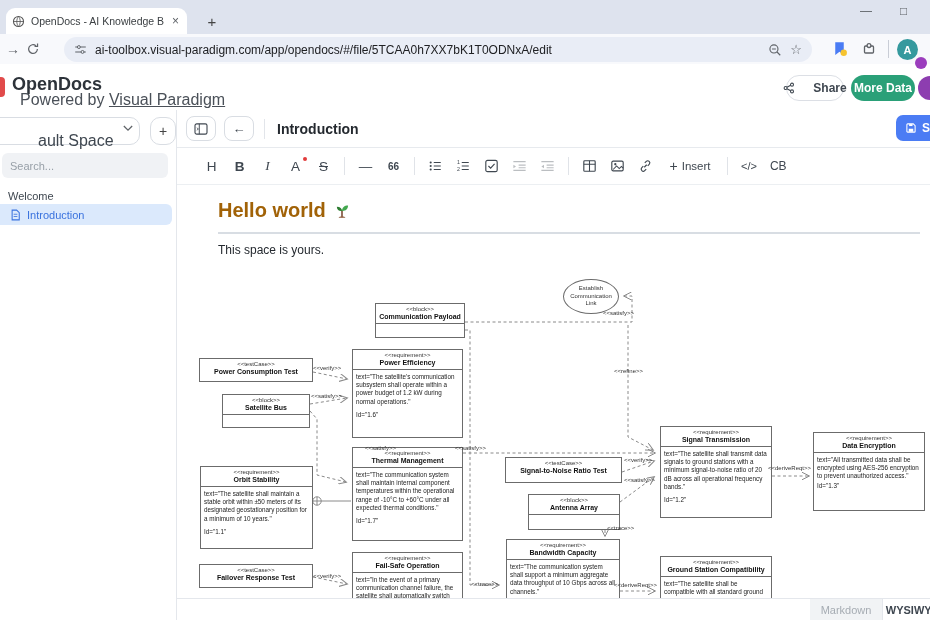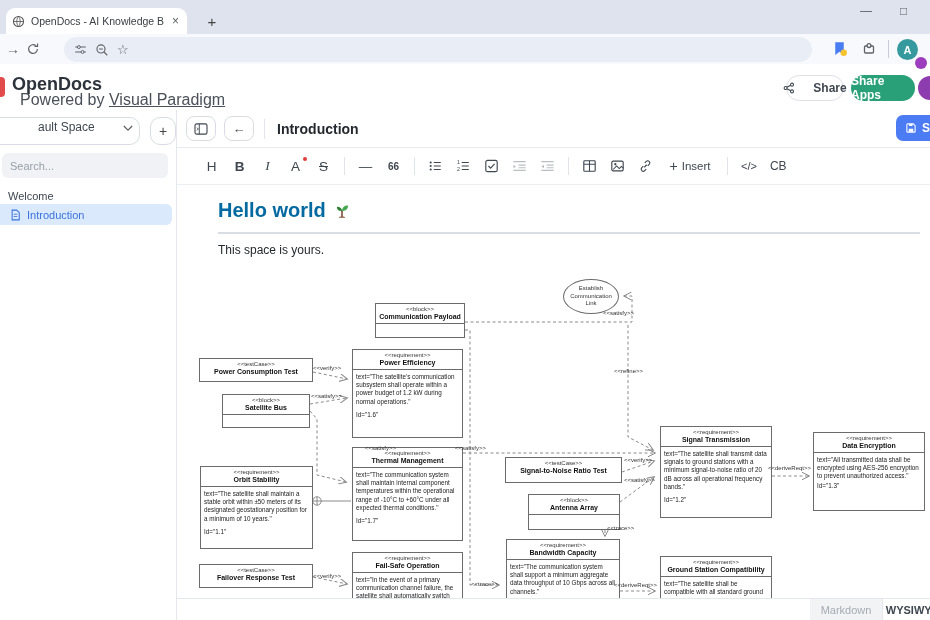--- a/index.html
+++ b/index.html
@@ -26,21 +26,21 @@
   .powered{position:absolute;left:20px;top:27px;font-size:16px;color:#4a5058}
   .powered a{color:#4a5058}
   .pillbtn{position:absolute;height:26px;border-radius:15px;display:flex;align-items:center;justify-content:center;gap:18px;font-size:12px;font-weight:600;box-sizing:border-box}
   .sharebtn{left:786px;top:11px;width:58px;border:1px solid #dcdfe5;background:#fff;color:#3f4750}
   .moreapps{left:851px;top:11px;width:64px;background:#2aa078;color:#fff}
   .purple-dot{position:absolute;left:915px;top:-7px;width:12px;height:12px;border-radius:50%;background:#9b3dbd}
   .purple-avatar{position:absolute;left:918px;top:12px;width:24px;height:24px;border-radius:50%;background:#8d3db0}
   
   .sidebar{position:absolute;left:0;top:110px;width:177px;height:510px;background:#fff;border-right:1px solid #e4e7ec;box-sizing:border-box}
   .space-pill{position:absolute;left:-34px;top:7px;width:174px;height:28px;border:1px solid #d9dde3;border-radius:10px;background:#fff;box-sizing:border-box}
-  .space-label{position:absolute;left:38px;top:10px;font-size:12px;color:#3f4750}
+  .space-label{position:absolute;left:38px;top:22px;font-size:16px;color:#3f4750}
   .space-chevron{position:absolute;left:123px;top:15px}
   .add-space{position:absolute;left:150px;top:7px;width:26px;height:28px;border:1px solid #d9dde3;border-radius:10px;background:#fff;box-sizing:border-box;display:flex;align-items:center;justify-content:center;font-size:14px;color:#444}
   .searchbox{position:absolute;left:2px;top:43px;width:166px;height:25px;background:#f0f2f5;border:none;border-radius:6px;box-sizing:border-box;padding:0 8px;font-size:11px;color:#3f4750;font-family:"Liberation Sans",sans-serif}
   .searchbox::placeholder{color:#98a0a8}
   .side-section{position:absolute;left:8px;top:80px;font-size:11px;color:#3f4750}
   .side-item{position:absolute;left:0;top:94px;width:172px;height:21px;background:#dbe9fc;border-radius:0 6px 6px 0;display:flex;align-items:center;gap:6px;padding-left:10px;box-sizing:border-box;color:#3a72de;font-size:11px}
   
   .edhdr{position:absolute;left:177px;top:110px;width:753px;height:38px;background:#fff;border-bottom:1px solid #e7eaee;box-sizing:border-box}
   .edbtn{position:absolute;top:6px;width:30px;height:25px;border:1px solid #d9dde3;border-radius:8px;background:#fff;box-sizing:border-box;display:flex;align-items:center;justify-content:center;color:#3f4750;font-size:13px}
   .edhdr-divider{position:absolute;left:87px;top:9px;width:1px;height:20px;background:#e2e5ea}
@@ -49,21 +49,21 @@
   
   .edtools{position:absolute;left:177px;top:148px;width:753px;height:37px;background:#fff;border-bottom:1px solid #eceff2;box-sizing:border-box;display:flex;align-items:center;gap:13px;padding-left:27px}
   .ti{min-width:15px;text-align:center;font-size:13.5px;color:#3f4750;display:flex;align-items:center;justify-content:center}
   .ti.gray{opacity:.35}
   .tdiv{width:1px;height:18px;background:#e0e3e8}
   .colorA{position:relative}
   .colorA .dot{position:absolute;right:-4px;top:-2px;width:4px;height:4px;border-radius:50%;background:#e23b3b}
   .insertlbl{font-size:11.5px;color:#3f4750}
   
   .doc{position:absolute;left:177px;top:185px;width:753px;height:413px;background:#fff;overflow:hidden}
-  .h1{position:absolute;left:41px;top:14px;font-size:20px;font-weight:bold;color:#0369a1;display:flex;align-items:center;gap:7px}
+  .h1{position:absolute;left:41px;top:14px;font-size:20px;font-weight:bold;color:#a16207;display:flex;align-items:center;gap:7px}
   .h1rule{position:absolute;left:41px;top:47px;width:702px;height:2px;background:#d8dde3}
   .bodyline{position:absolute;left:41px;top:58px;font-size:12px;color:#24292f}
   
   .dg{position:absolute;left:0;top:0;width:753px;height:413px}
   .dnode{position:absolute;background:#fff;border:1px solid #6b6b6b;box-sizing:border-box;z-index:1}
   .dhead{text-align:center;padding:2px 1px 1px}
   .stereo{font-size:6px;color:#333;line-height:1.2}
   .dname{font-size:7px;font-weight:bold;color:#111;line-height:1.2}
   .hb .dhead{border-bottom:1px solid #6b6b6b}
   .dbody{padding:3px 3px 0;font-size:6.3px;line-height:1.33;color:#222;text-align:left}
@@ -109,20 +109,21 @@
     </div>
   </div>
   <div class="omnibox">
     <span class="chromeicn">
       <svg width="13" height="13" viewBox="0 0 16 16">
           <path d="M1.5 5h13M1.5 11h13" stroke="#5f6368" stroke-width="1.3"></path>
           <circle cx="6" cy="5" r="1.8" fill="#e9edf6" stroke="#5f6368" stroke-width="1.2"></circle>
           <circle cx="10.5" cy="11" r="1.8" fill="#e9edf6" stroke="#5f6368" stroke-width="1.2"></circle>
         </svg>
     </span>
+    <span class="url">ai-toolbox.visual-paradigm.com/app/opendocs/#/file/5TCAA0h7XX7bK1T0ODNxA/edit</span>
     <span class="chromeicn">
       <svg width="14" height="14" viewBox="0 0 16 16">
           <circle cx="6.8" cy="6.8" r="4.6" fill="none" stroke="#5f6368" stroke-width="1.3"></circle>
           <path d="M10.3 10.3 14 14M4.6 6.8h4.4" stroke="#5f6368" stroke-width="1.3"></path>
         </svg>
     </span>
     <span class="chromeicn" style="font-size:13px">☆</span>
   </div>
   <span class="abs" style="left:831px;top:40px">
     <svg width="17" height="17" viewBox="0 0 16 16">
@@ -149,21 +150,21 @@
       <span>
         <svg width="12" height="12" viewBox="0 0 16 16">
             <circle cx="12" cy="3.5" r="2" fill="none" stroke="#3f4750" stroke-width="1.4"></circle>
             <circle cx="3.5" cy="8" r="2" fill="none" stroke="#3f4750" stroke-width="1.4"></circle>
             <circle cx="12" cy="12.5" r="2" fill="none" stroke="#3f4750" stroke-width="1.4"></circle>
             <path d="M5.3 7.1 10.2 4.4M5.3 8.9l4.9 2.7" stroke="#3f4750" stroke-width="1.4"></path>
           </svg>
       </span>
       <span>Share</span>
     </div>
-    <div class="pillbtn moreapps">Share Apps</div>
+    <div class="pillbtn moreapps">More Data</div>
     <div class="purple-dot"></div>
     <div class="purple-avatar"></div>
   </div>
 
   <div class="sidebar">
     <div class="space-pill"></div>
     <div class="space-label">ault Space</div>
     <span class="space-chevron">
       <svg width="10" height="7" viewBox="0 0 12 8">
           <path d="M1 1l5 5 5-5" fill="none" stroke="#5f6368" stroke-width="1.5"></path>

